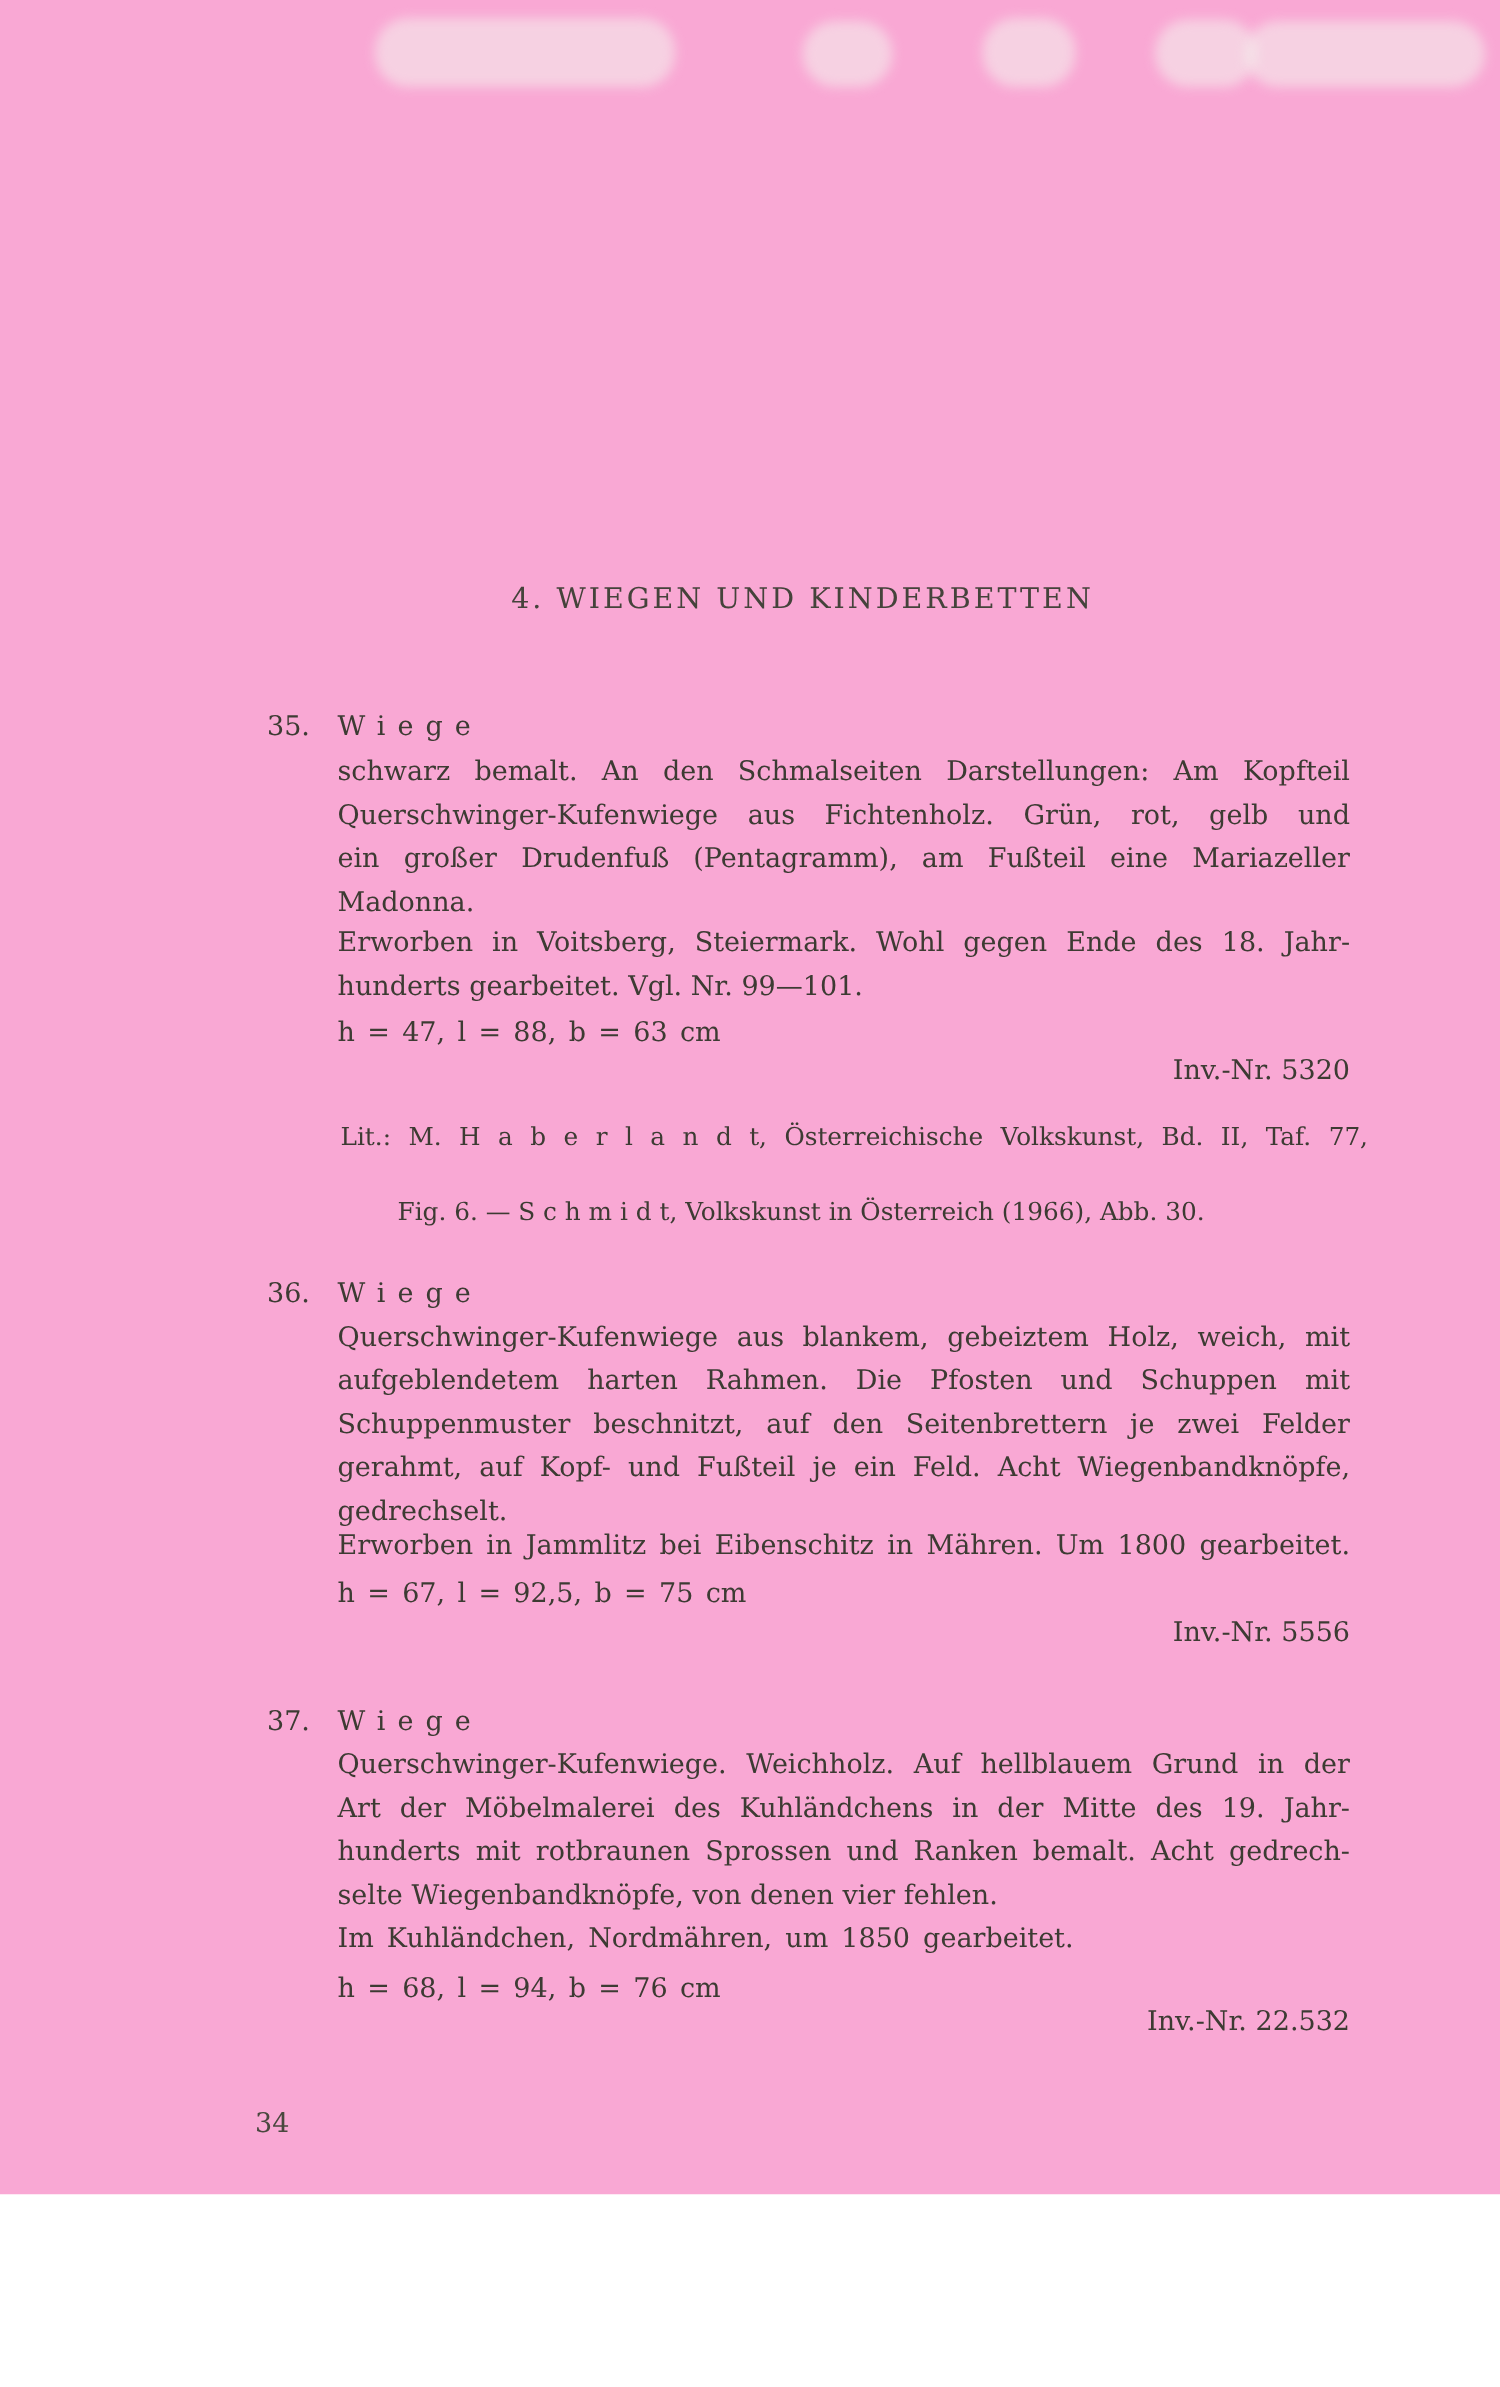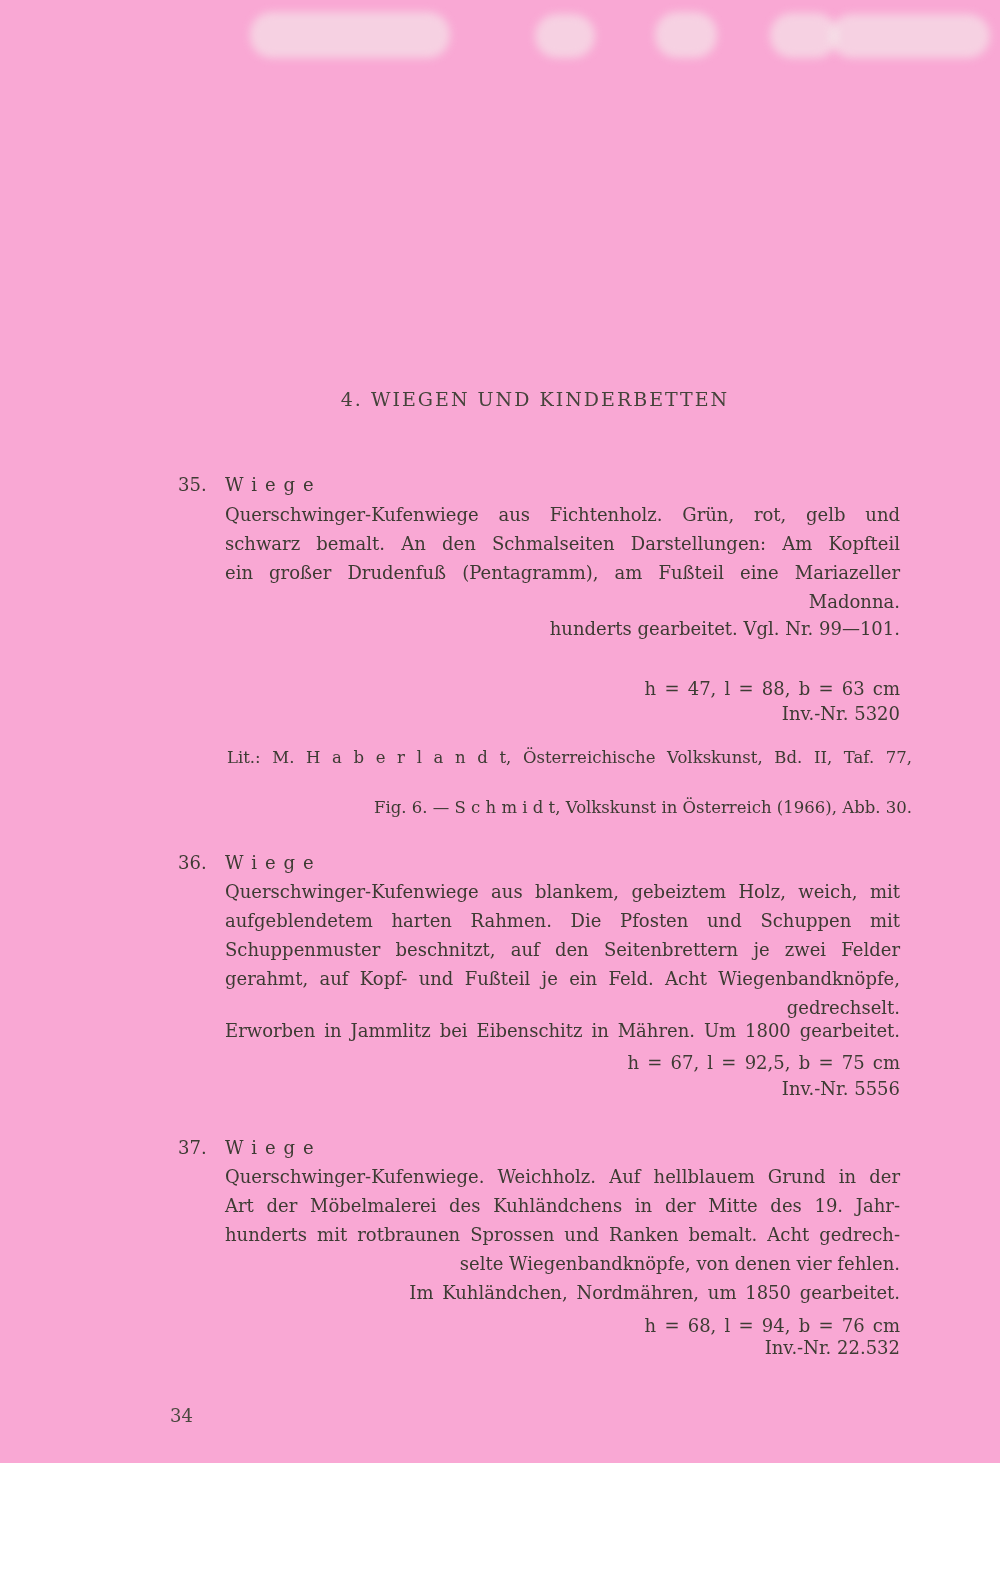--- a/index.html
+++ b/index.html
@@ -78,21 +78,21 @@
     width: 47px;
   }
   .etitle {
     letter-spacing: 8px;
   }
   .jline {
     text-align: justify;
     text-align-last: justify;
   }
   .pline {
-    text-align: right;
+    text-align: left;
   }
   .dims {
     word-spacing: 2.5px;
   }
   .right {
     text-align: right;
   }
   .lit {
     left: 227px;
     width: 685px;
@@ -123,26 +123,27 @@
   <div class="blob b4"></div>
   <div class="blob b7"></div>
 
   <h1 class="heading">4. WIEGEN UND KINDERBETTEN</h1>
 
   <section>
     <div class="block ehead" style="top:470px">
       <span class="eno">35.</span><span class="etitle">Wiege</span>
     </div>
     <div class="block" style="top:500px">
+      <div class="jline">schwarz bemalt. An den Schmalseiten Darstellungen: Am Kopfteil</div>
       <div class="jline">Querschwinger-Kufenwiege aus Fichtenholz. Grün, rot, gelb und</div>
-      <div class="jline">schwarz bemalt. An den Schmalseiten Darstellungen: Am Kopfteil</div>
       <div class="jline">ein großer Drudenfuß (Pentagramm), am Fußteil eine Mariazeller</div>
       <div class="pline">Madonna.</div>
     </div>
     <div class="block" style="top:614px">
+      <div class="jline">Erworben in Voitsberg, Steiermark. Wohl gegen Ende des 18. Jahr-</div>
       <div class="pline">hunderts gearbeitet. Vgl. Nr. 99—101.</div>
     </div>
     <div class="block" style="top:674px">
       <div class="pline dims">h = 47, l = 88, b = 63 cm</div>
     </div>
     <div class="block right" style="top:699px">Inv.-Nr. 5320</div>
     <div class="block lit" style="top:745px">
       <div class="jline">Lit.: M. H a b e r l a n d t, Österreichische Volkskunst, Bd. II, Taf. 77,</div>
       <div class="pline litcont">Fig. 6. — S c h m i d t, Volkskunst in Österreich (1966), Abb. 30.</div>
     </div>

